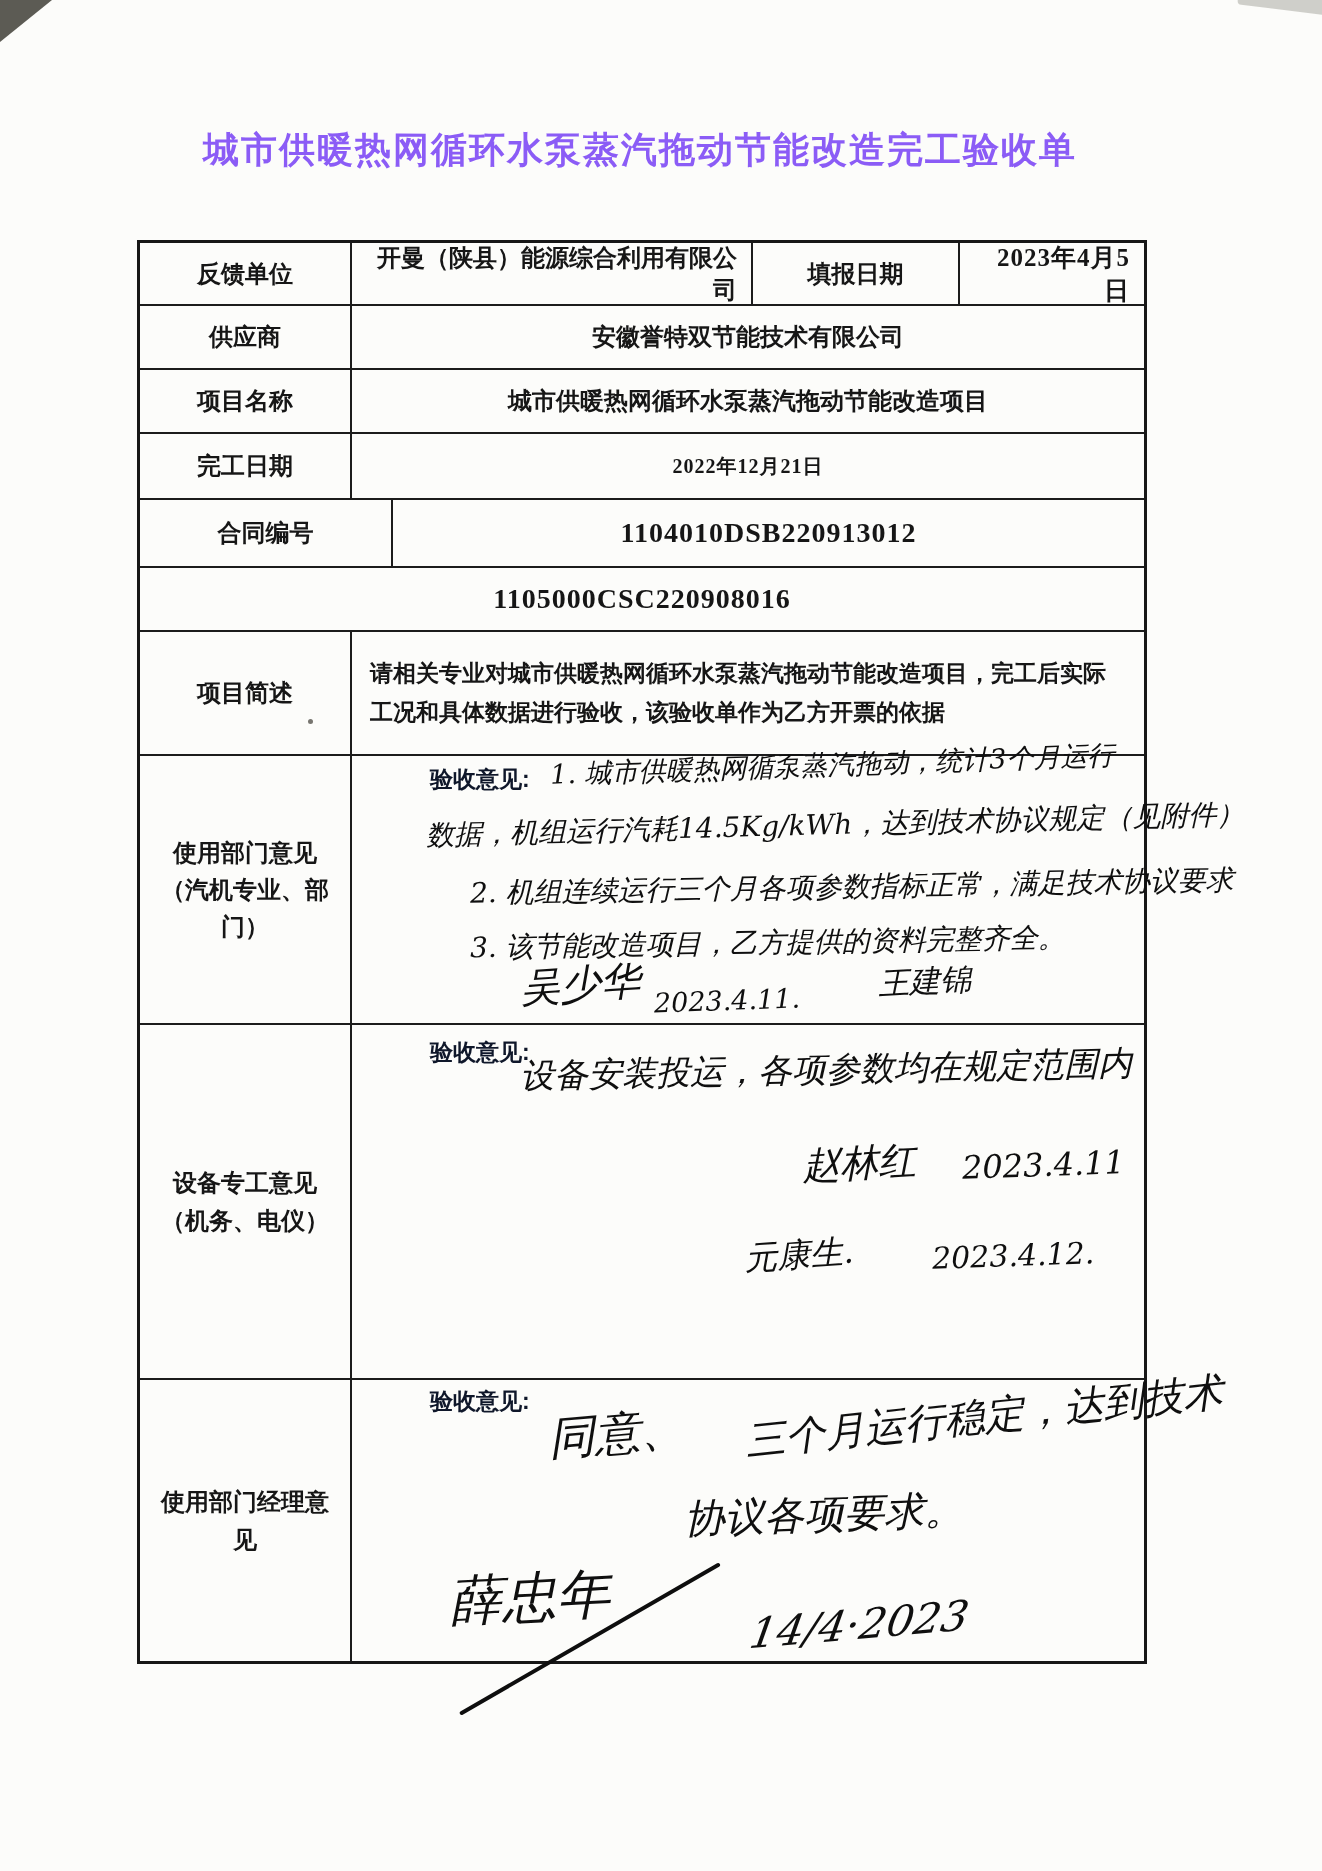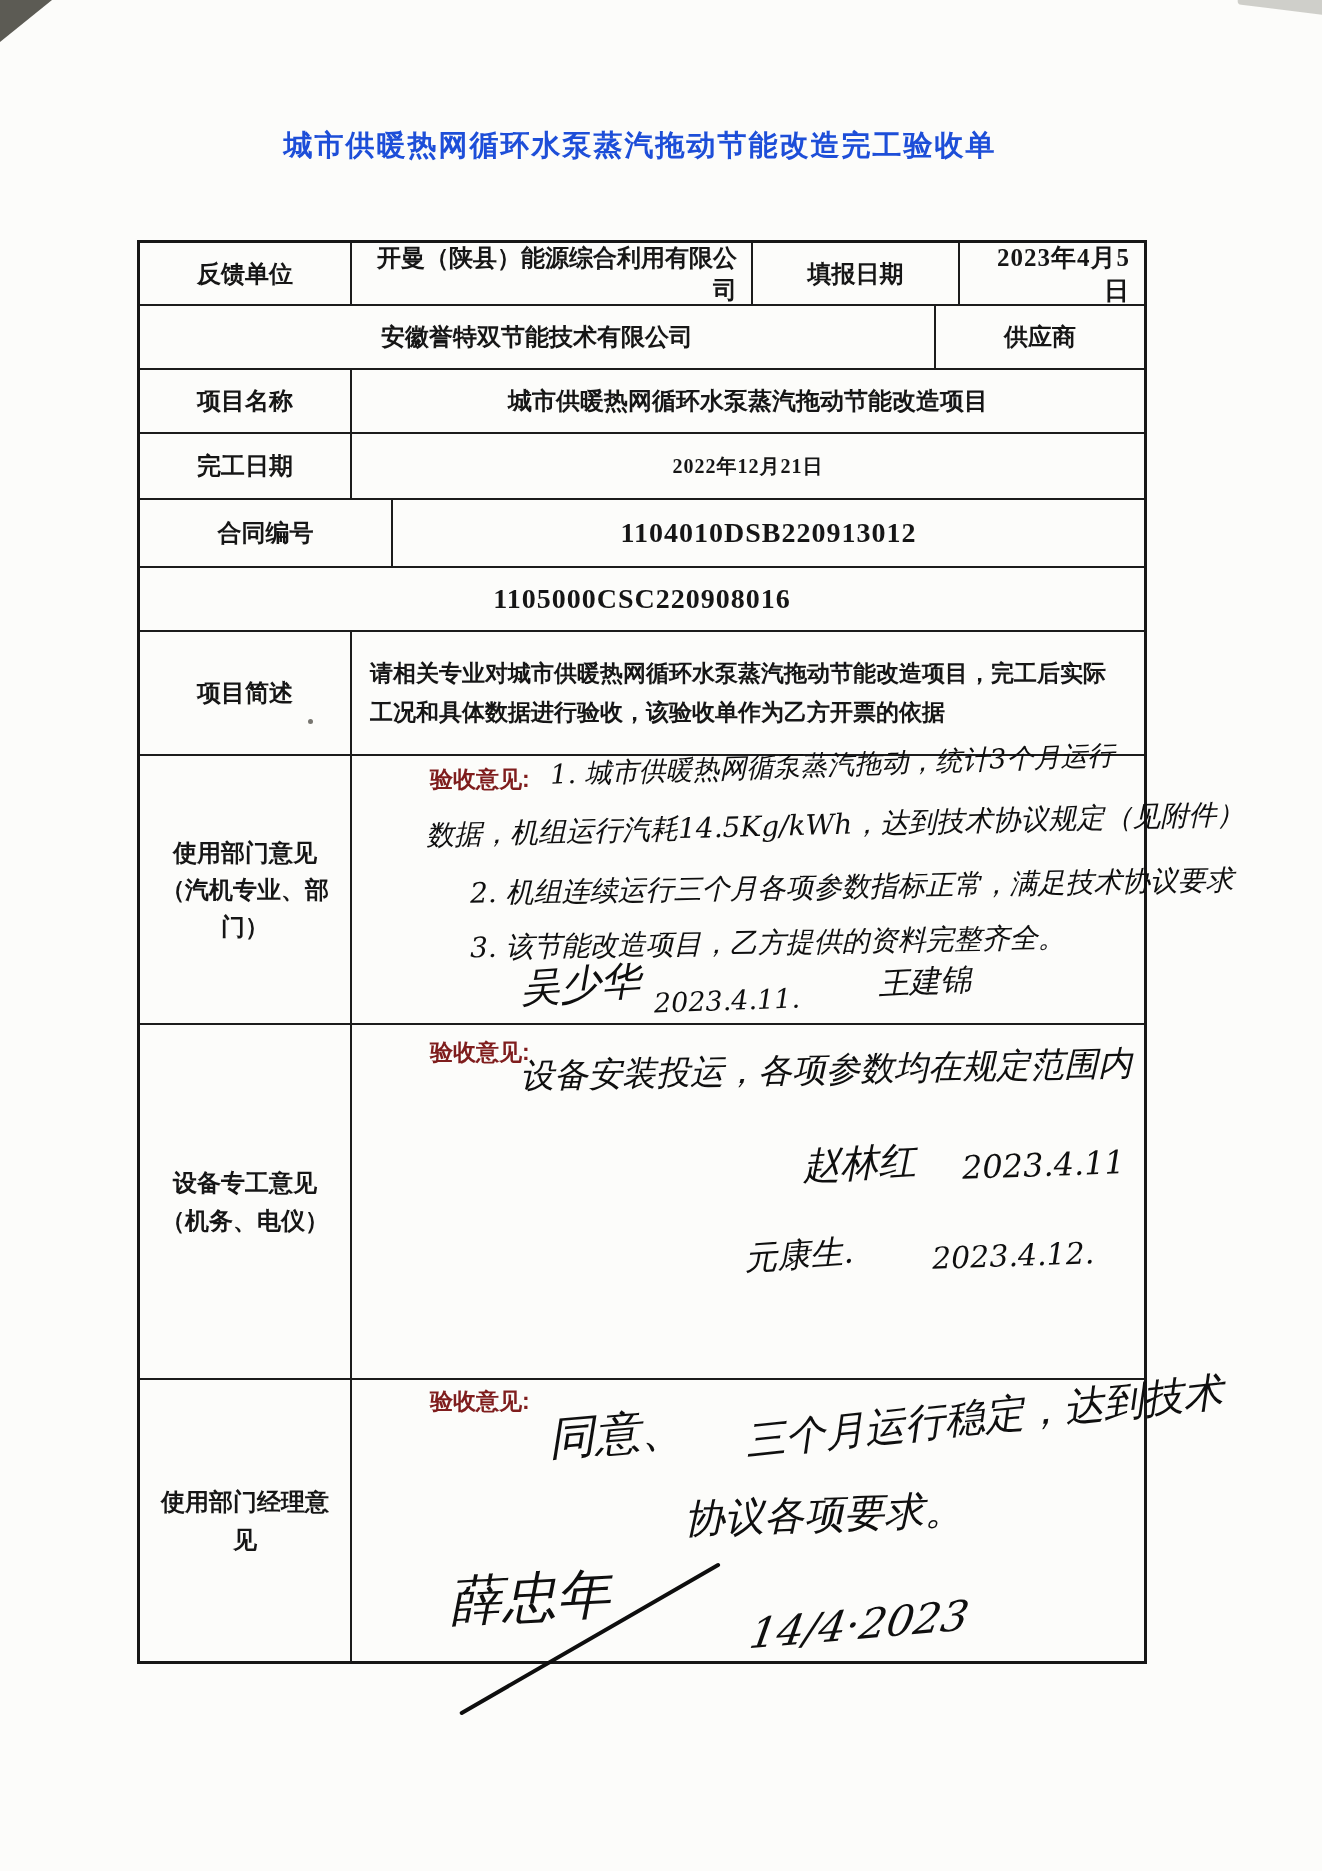--- a/index.html
+++ b/index.html
@@ -5,34 +5,34 @@
   html,body{margin:0;padding:0;background:#e8e8e4;}
   .page{position:relative;width:1322px;height:1871px;background:#fcfcfa;margin:0 auto;
         font-family:"Liberation Sans",sans-serif;color:#161616;overflow:hidden;}
   
   .art-tl{position:absolute;left:0;top:0;width:52px;height:42px;background:#45443c;
           clip-path:polygon(0 0,100% 0,0 100%);opacity:.88;}
   .art-tr{position:absolute;left:1238px;top:-8px;width:92px;height:18px;background:#9a9a90;
           transform:rotate(7deg);opacity:.45;border-radius:4px;}
   .art-dot{position:absolute;left:308px;top:719px;width:5px;height:5px;border-radius:50%;background:#55524c;opacity:.8;}
   .title{position:absolute;left:137px;top:126px;width:1006px;margin:0;text-align:center;
-         font-size:29px;font-weight:bold;letter-spacing:2px;color:#1d4ed8;}
+         font-size:36px;font-weight:bold;letter-spacing:2px;color:#8b5cf6;}
   .form-table{position:absolute;left:137px;top:240px;width:1004px;border:3px solid #171717;overflow:visible;}
   .row{display:flex;box-sizing:border-box;overflow:visible;}
   .row + .row{border-top:2px solid #1c1c1c;}
   .cell{box-sizing:border-box;display:flex;align-items:center;justify-content:center;
         text-align:center;padding:4px 14px;overflow:visible;}
   .cell + .cell{border-left:2px solid #1c1c1c;}
   .lbl{font-weight:bold;font-size:24px;line-height:1.55;}
   .val{font-weight:bold;font-size:24px;text-align:right;}
   .num{font-family:"Liberation Serif",serif;font-size:28px;letter-spacing:1px;}
   .brief{justify-content:flex-start;text-align:left;align-items:center;font-weight:bold;
          font-size:23px;line-height:39px;padding:18px 18px;}
   .op-cell{position:relative;flex:1;padding:0;display:block;}
-  .op-head{position:absolute;font-weight:bold;font-size:23px;color:#7f1d1d;white-space:nowrap;}
+  .op-head{position:absolute;font-weight:bold;font-size:23px;color:#0f172a;white-space:nowrap;}
   .hw{position:absolute;font-family:"DejaVu Serif",serif;font-style:italic;color:#0f0f0f;
       white-space:nowrap;line-height:1.1;}
   .sig-line{position:absolute;display:flex;align-items:baseline;}
   .flourish{position:absolute;height:4px;background:#0e0e0e;border-radius:2px;
             transform-origin:left center;}
 </style>
 </head>
 <body>
 
 <div class="page">
@@ -45,22 +45,22 @@
   <div class="form-table">
 
     <div class="row" style="height:61px">
       <div class="cell lbl" style="width:210px">反馈单位</div>
       <div class="cell val" style="width:401px">开曼（陕县）能源综合利用有限公司</div>
       <div class="cell lbl" style="width:207px">填报日期</div>
       <div class="cell val num" style="flex:1;font-size:25px">2023年4月5日</div>
     </div>
 
     <div class="row" style="height:64px">
+      <div class="cell lbl" style="width:210px">供应商</div>
       <div class="cell val" style="flex:1">安徽誉特双节能技术有限公司</div>
-      <div class="cell lbl" style="width:210px">供应商</div>
     </div>
 
     <div class="row" style="height:64px">
       <div class="cell lbl" style="width:210px">项目名称</div>
       <div class="cell val" style="flex:1">城市供暖热网循环水泵蒸汽拖动节能改造项目</div>
     </div>
 
     <div class="row" style="height:66px">
       <div class="cell lbl" style="width:210px">完工日期</div>
       <div class="cell val num" style="flex:1;font-size:20px">2022年12月21日</div>

